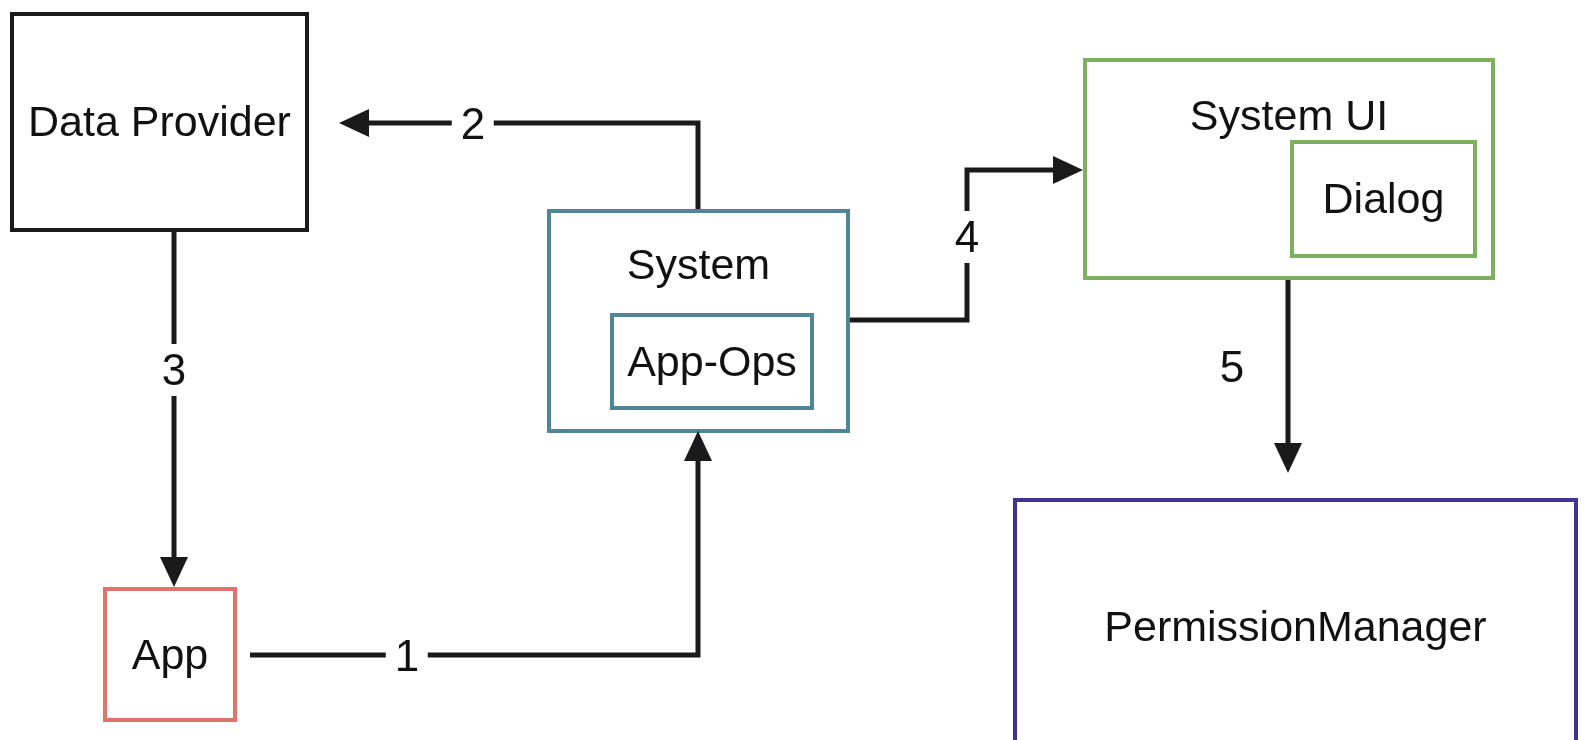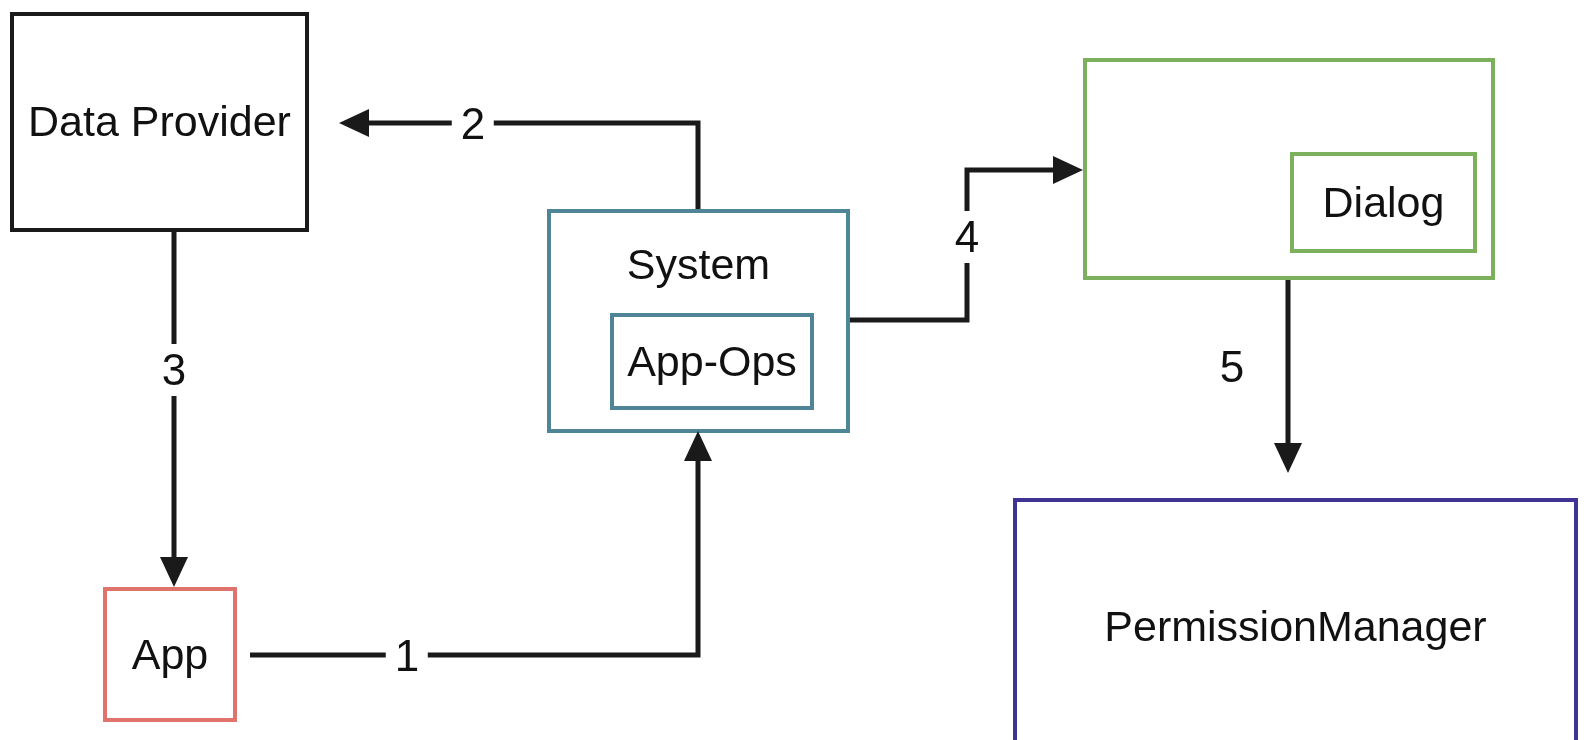--- a/index.html
+++ b/index.html
@@ -57,21 +57,21 @@
     border: 4px solid var(--c-system-border, #4f8596);
     margin-left: 31px;
   }
   
   #system-ui {
     left: 1083px; top: 58px; width: 412px; height: 222px;
     border: 4px solid var(--c-system-ui-border, #7cb05c);
   }
   #system-ui .box-title { top: 30px; }
   #dialog {
-    left: 203px; top: 90px; width: 187px; height: 101px;
+    left: 203px; top: 78px; width: 187px; height: 118px;
     border: 4px solid var(--c-system-ui-border, #7cb05c);
   }
   
   #permission-manager {
     left: 1013px; top: 498px; width: 565px; height: 258px;
     border: 4px solid var(--c-permission-manager-border, #3f3494);
   }
   
   #arrows {
     position: absolute;
@@ -112,20 +112,21 @@
   </div>
 
   <div class="box" id="system">
     <div class="box-title">System</div>
     <div class="box center" id="app-ops">
       <span>App-Ops</span>
     </div>
   </div>
 
   <div class="box" id="system-ui">
+    <div class="box-title">System UI</div>
     <div class="box center" id="dialog">
       <span>Dialog</span>
     </div>
   </div>
 
   <div class="box center" id="permission-manager">
     <span>PermissionManager</span>
   </div>
 
   <svg id="arrows" viewBox="0 0 1588 740" xmlns="http://www.w3.org/2000/svg">

